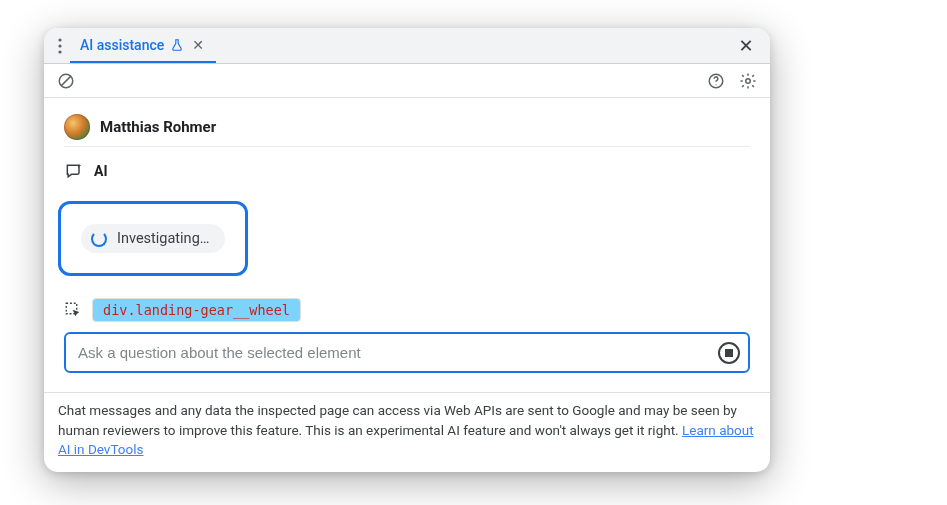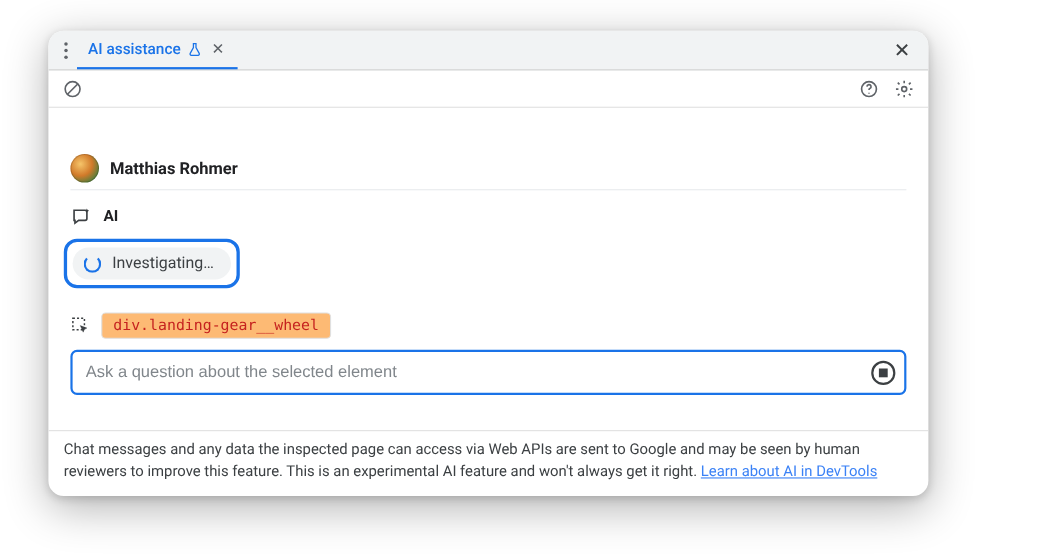--- a/index.html
+++ b/index.html
@@ -7,21 +7,21 @@
     font-family: -apple-system, BlinkMacSystemFont, "Segoe UI", Roboto, Helvetica, Arial, sans-serif;
     font-size: 14px;
     color: #202124;
     background: #fff;
     width: 947px;
     height: 505px;
     position: relative;
     padding: 28px 44px;
   }
   .panel {
-    width: 800px;
+    width: 726px;
     border-radius: 14px;
     background: #fff;
     box-shadow: 0 10px 40px rgba(0,0,0,0.30), 0 2px 8px rgba(0,0,0,0.15);
     overflow: hidden;
   }
   
   .tabbar {
     display: flex;
     align-items: center;
     height: 36px;
@@ -61,37 +61,37 @@
     padding: 0 10px;
     gap:8px;
   }
   .toolbar .spacer { flex:1; }
   .icon-btn {
     width:24px; height:24px; display:flex; align-items:center; justify-content:center;
     color:#5f6368; cursor:pointer; border-radius:4px;
   }
   
   .content { padding: 16px 20px 12px 20px; }
-  .user-row { display:flex; align-items:center; gap:10px;margin-top:26px; }
+  .user-row { display:flex; align-items:center; gap:10px; }
   .avatar {
     width:26px; height:26px; border-radius:50%;
     background: radial-gradient(circle at 35% 35%, #f6c56a 0%, #d17a2a 45%, #5a7d3a 75%, #2e4020 100%);
     box-shadow: inset 0 0 0 1px rgba(0,0,0,0.15);
   }
   .username { font-weight:700; font-size:15px; }
   .question { margin: 14px 0 18px 0; font-size:15px; color:#202124; }
   .divider { border:none; border-top:1px solid #e8eaed; margin: 6px 0 14px 0; }
   .ai-row { display:flex; align-items:center; gap:10px; margin-bottom: 0; }
   .ai-label { font-weight:700; font-size:14px; }
   .status-pill-wrap {
     display:inline-block;
     border: 3px solid #1a73e8;
     border-radius: 12px;
-    padding: 5px;
-    margin: 10px 0 16px -6px;
+    padding: 20px;
+    margin: 20px 0 16px -6px;
   }
   .status-pill {
     display:inline-flex; align-items:center; gap:10px;
     background:#f1f3f4;
     border-radius: 16px;
     padding: 6px 16px 6px 10px;
     font-size:14.5px;
     color:#3c4043;
   }
   .spinner {
@@ -99,26 +99,26 @@
     border: 2px solid #1a73e8;
     border-top-color: transparent;
   }
   .element-row { display:flex; align-items:center; gap:10px; margin: 6px 0 10px 0; }
   .selector-chip {
     border:1px solid #e0e0e0; border-radius:4px;
     padding: 3px 10px;
     font-family: Menlo, Consolas, monospace;
     font-size: 13.5px;
     color: #c5221f;
-    background:#fdba74;
+    background:#7dd3fc;
   }
   
   .ask-wrap {
     position: relative;
-    margin: 4px 0 20px 0;
+    margin: 4px 0 7px 0;
   }
   .ask-input {
     width:100%;
     border: 2px solid #1a73e8;
     border-radius: 6px;
     padding: 10px 42px 10px 12px;
     font-size: 15px;
     color:#3c4043;
     outline:none;
     caret-color:#1a73e8;

